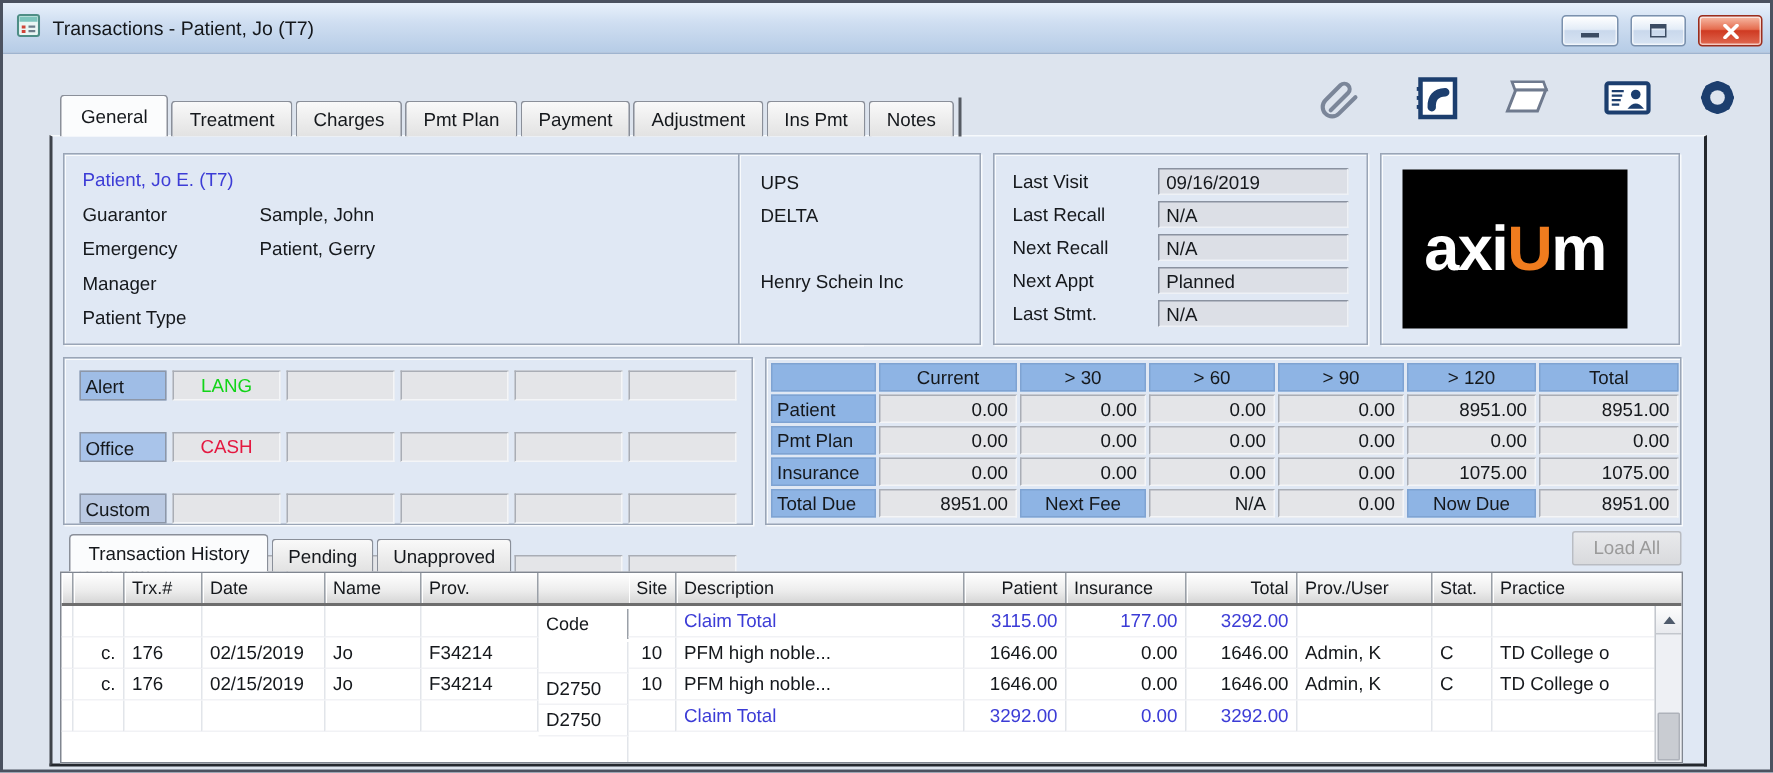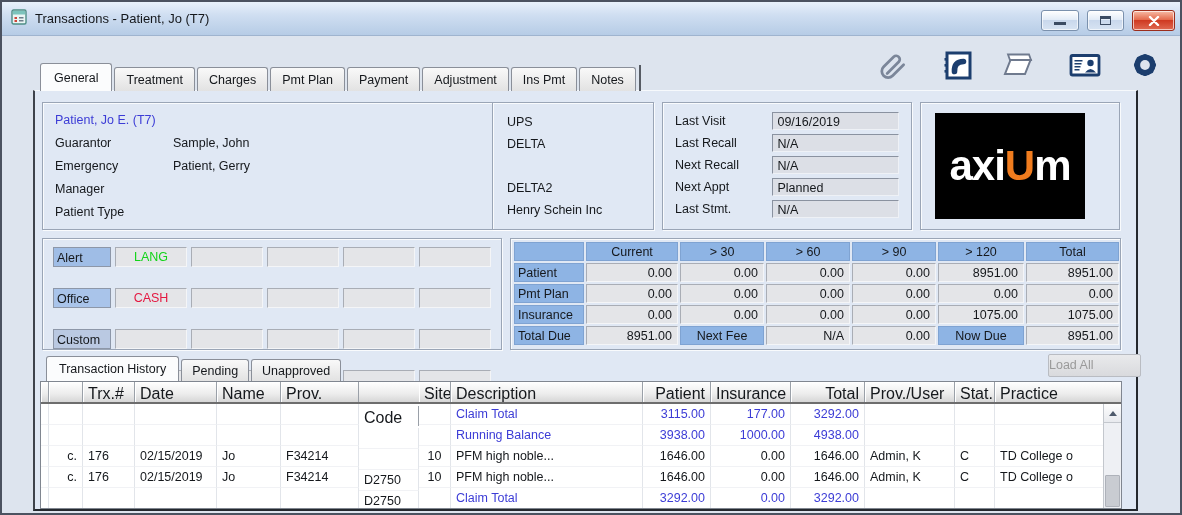--- a/index.html
+++ b/index.html
@@ -96,33 +96,33 @@
   }
   
   .htabs { position:absolute; left:44px; top:354px; height:25px; display:flex; align-items:flex-end; z-index:3; }
   .htab {
     height:22px; padding:0 10px; display:flex; align-items:center;
     background:linear-gradient(#f9f9f9, #e2e2e2); border:1px solid #8a8f99; border-bottom:none;
     border-radius:3px 3px 0 0; margin-right:2px; cursor:pointer; white-space:nowrap;
   }
   .htab.active { height:25px; background:#fbfcfd; z-index:4; padding:0 12px; }
   .loadall {
-    position:absolute; left:1046px; top:352px; width:93px; height:23px;
+    position:absolute; left:1046px; top:352px; width:73px; height:23px;
     background:linear-gradient(#e9eaec,#d9dadd); border:1px solid #b9bcc2; border-radius:2px;
-    color:#9a9a9a; text-align:left; line-height:21px; cursor:default;
+    color:#9a9a9a; text-align:center; line-height:21px; cursor:default;
   }
   
   .ttable {
     position:absolute; left:38px; top:379px; width:1082px; height:128px;
     background:#fff; border:1px solid #808690; overflow:hidden;
   }
   .thead { display:flex; height:22px; background:linear-gradient(#ffffff,#ececec 60%, #d6d6d6); border-bottom:2px solid #6d6d6d; }
   .hc {
     height:100%; padding:3px 5px 0 5px; border-right:1px solid #9aa0a8;
-    box-shadow: inset 1px 1px 0 #fff; white-space:nowrap; overflow:hidden; font-size:16px;
+    box-shadow: inset 1px 1px 0 #fff; white-space:nowrap; overflow:hidden; font-size:12px;
   }
   .tbody { position:absolute; left:0; top:22px; right:18px; bottom:0; }
   .t-row { display:flex; height:21px; cursor:default; }
   .tc {
     height:100%; padding:3px 5px 0 5px; border-right:1px solid #e2e5ea;
     border-bottom:1px solid #f1f2f5; white-space:nowrap; overflow:hidden;
   }
   .t-row.hl .b { color:#3c3cd6; }
   .cg { width:8px; padding:0; } .c1 { width:34px; } .c2 { width:52px; } .c3 { width:82px; }
   .c4 { width:64px; } .c5 { width:78px; } .c6 { width:60px;margin-top:24px; } .c7 { width:32px; }
@@ -243,21 +243,20 @@
           <div class="val"></div>
         </div>
       </div>
   </div>
 
   <div class="panel p-ins">
     <div id="ins-lines">
         <div class="ins-line">UPS</div>
         <div class="ins-line">DELTA</div>
         <div class="ins-line"></div>
-        <div class="ins-line">DELTA2</div>
         <div class="ins-line">Henry Schein Inc</div>
       </div>
   </div>
 
   <div class="panel p-recall">
     <div id="recall-rows">
         <div class="rc-row">
           <div class="lbl">Last Visit</div>
           <div class="rc-field">09/16/2019</div>
         </div>
@@ -393,37 +392,20 @@
           <div class="tc c6 aL"></div>
           <div class="tc c7 aC"></div>
           <div class="tc c8 aL b">Claim Total</div>
           <div class="tc c9 aR b">3115.00</div>
           <div class="tc c10 aR b">177.00</div>
           <div class="tc c11 aR b">3292.00</div>
           <div class="tc c12 aL"></div>
           <div class="tc c13 aL"></div>
           <div class="tc c14 aL"></div>
         </div>
-        <div class="t-row hl">
-          <div class="tc cg"></div>
-          <div class="tc c1 aR"></div>
-          <div class="tc c2 aL"></div>
-          <div class="tc c3 aL"></div>
-          <div class="tc c4 aL"></div>
-          <div class="tc c5 aL"></div>
-          <div class="tc c6 aL"></div>
-          <div class="tc c7 aC"></div>
-          <div class="tc c8 aL b">Running Balance</div>
-          <div class="tc c9 aR b">3938.00</div>
-          <div class="tc c10 aR b">1000.00</div>
-          <div class="tc c11 aR b">4938.00</div>
-          <div class="tc c12 aL"></div>
-          <div class="tc c13 aL"></div>
-          <div class="tc c14 aL"></div>
-        </div>
         <div class="t-row">
           <div class="tc cg"></div>
           <div class="tc c1 aR">c.</div>
           <div class="tc c2 aL">176</div>
           <div class="tc c3 aL">02/15/2019</div>
           <div class="tc c4 aL">Jo</div>
           <div class="tc c5 aL">F34214</div>
           <div class="tc c6 aL">D2750</div>
           <div class="tc c7 aC">10</div>
           <div class="tc c8 aL b">PFM high noble...</div>

